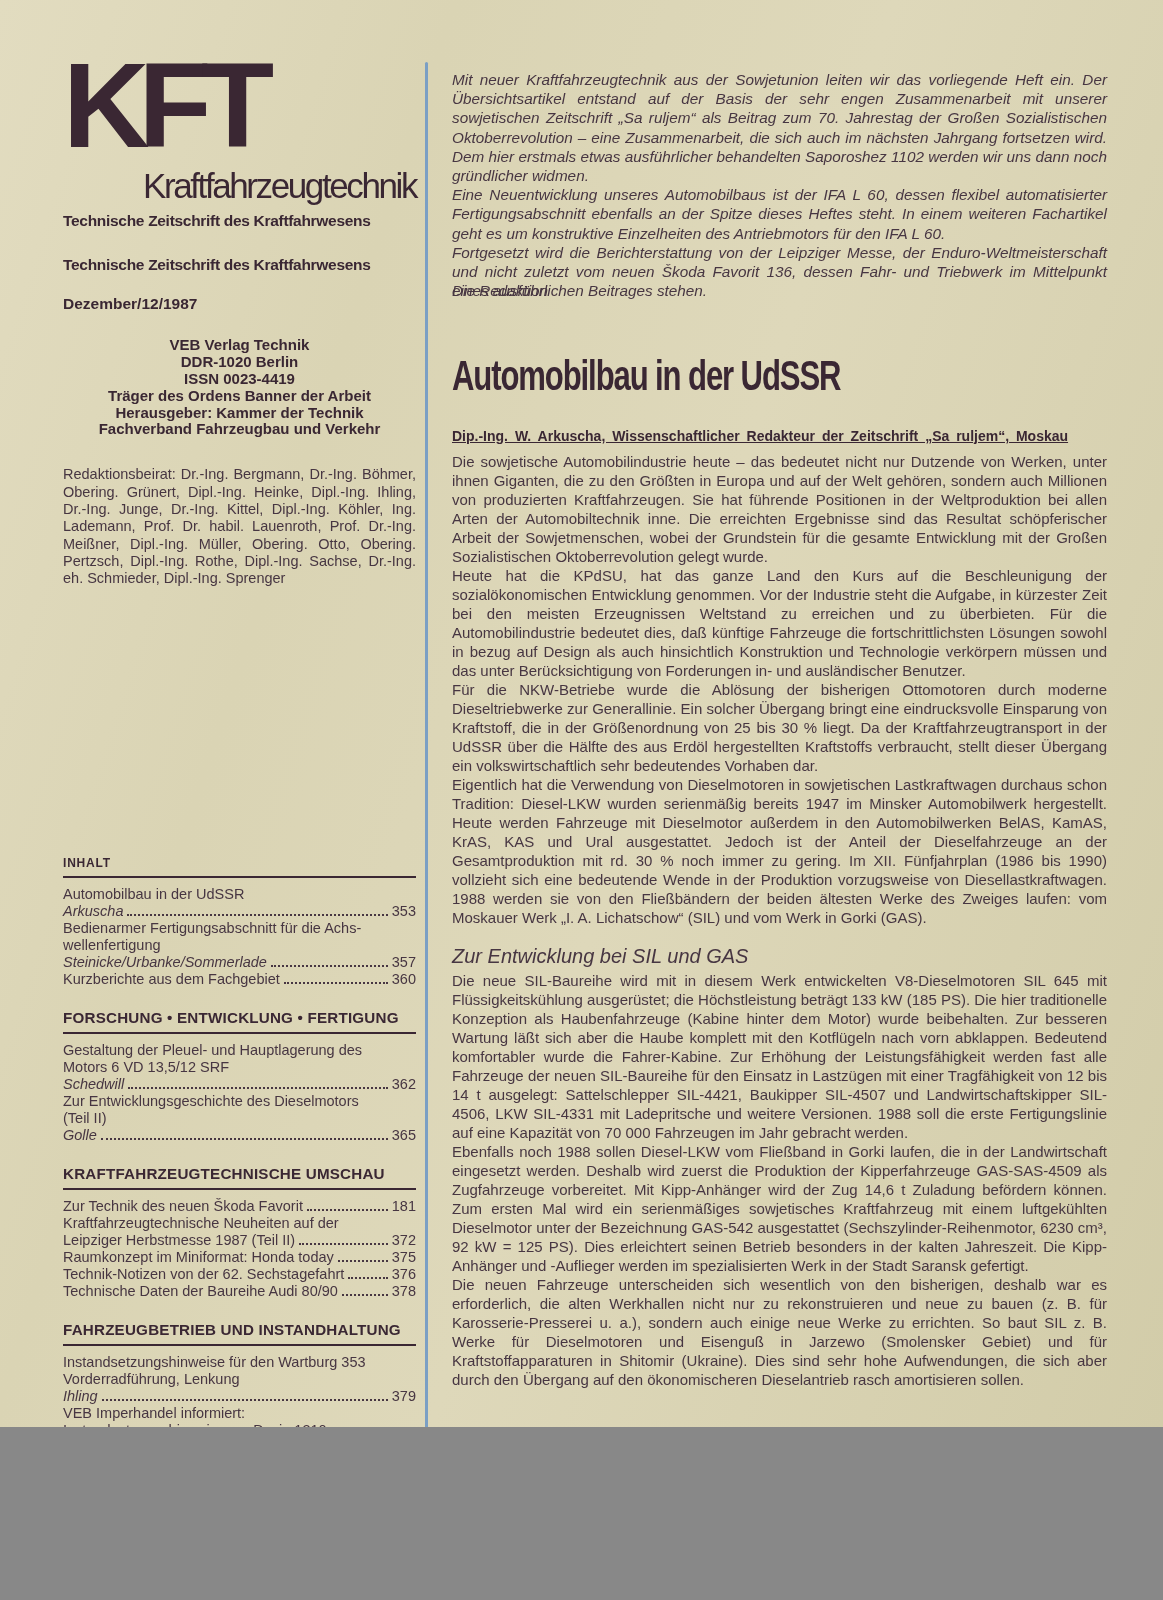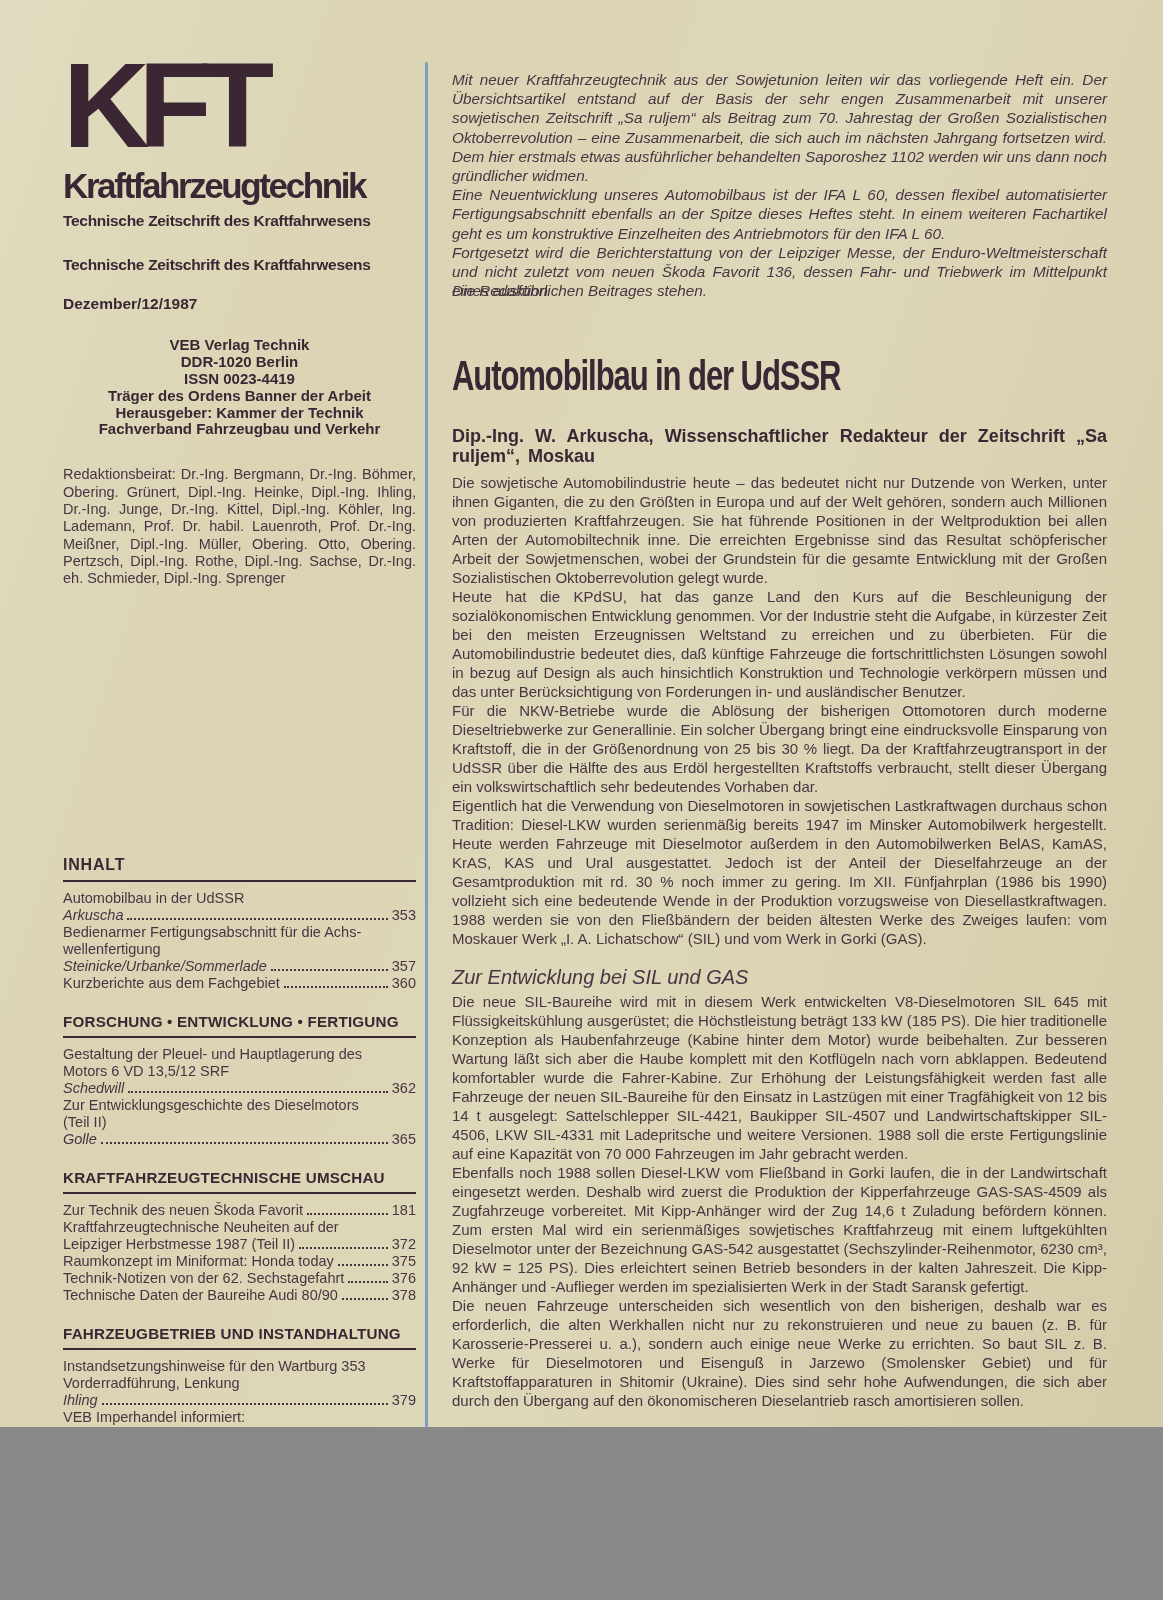--- a/index.html
+++ b/index.html
@@ -16,51 +16,51 @@
     background:linear-gradient(108deg,var(--paper-light) 0%,var(--paper) 28%,#ded8ba 55%,#d2cca9 100%);
     color:var(--ink);
   }
   
   .masthead{position:absolute;left:63px;top:60px;width:353px;}
   .logo{
     font-size:121px;font-weight:bold;letter-spacing:-11px;line-height:0.76;
     color:var(--ink-dark);transform:scaleX(0.99);transform-origin:left;
   }
   .mag-title{
-    margin-top:16px;font-size:35px;font-weight:bold;letter-spacing:-2.4px;
-    color:var(--ink-dark);line-height:1.0;
+    margin-top:16px;font-size:35px;font-weight:normal;letter-spacing:-2.4px;
+    color:var(--ink-dark);line-height:1.0;text-align:right;
   }
   .subtitle{margin-top:9px;font-size:15.5px;font-weight:bold;letter-spacing:-0.3px;color:var(--ink-dark);}
   .subtitle2{margin-top:26px;font-size:15.5px;font-weight:bold;letter-spacing:-0.3px;color:var(--ink-dark);}
   .issue{margin-top:21px;font-size:15.5px;font-weight:bold;color:var(--ink-dark);}
   .publisher{margin-top:24px;font-size:15px;font-weight:bold;line-height:16.9px;color:var(--ink-dark);text-align:center;}
   .board{margin-top:28px;font-size:14.5px;line-height:17.3px;text-align:justify;}
   
   .toc{position:absolute;left:63px;top:856px;width:353px;}
-  .toc-title{font-size:16px;font-weight:bold;letter-spacing:0.8px;color:var(--ink-dark);}
+  .toc-title{font-size:12px;font-weight:bold;letter-spacing:0.8px;color:var(--ink-dark);}
   .rule{border-top:2px solid var(--ink-dark);margin:6px 0 8px 0;}
   .toc-heading{font-size:15.2px;font-weight:bold;letter-spacing:0.2px;margin-top:21px;color:var(--ink-dark);}
   .toc-line{display:flex;align-items:baseline;font-size:14.5px;line-height:17px;}
   .toc-line.italic .toc-text{font-style:italic;}
   .toc-text{min-width:0;}
   .dots{flex:1 1 14px;margin:0 4px;border-bottom:2.4px dotted var(--ink);}
   .toc-page{white-space:nowrap;}
   .rule.end{margin-top:5px;}
   
   .divider-line{position:absolute;left:425px;top:62px;width:3px;height:1455px;background:var(--divider-blue);border-radius:2px;}
   
   .right-col{position:absolute;left:452px;top:70px;width:655px;}
   .editorial{font-style:italic;font-size:15.3px;line-height:19.2px;text-align:justify;}
   .editorial p{margin:0;}
   .signature{margin-top:-19.2px;font-style:italic;}
   .article-title{
     margin-top:54px;font-size:42px;font-weight:bold;letter-spacing:-1.5px;line-height:1.05;
     color:var(--ink-dark);transform:scaleX(0.74);transform-origin:left;white-space:nowrap;
   }
-  .byline{margin-top:27px;font-size:18px;font-weight:bold;line-height:20.5px;text-align:justify;word-spacing:3px;color:var(--ink-dark);}
+  .byline{margin-top:27px;font-size:14px;font-weight:bold;line-height:20.5px;text-align:justify;word-spacing:3px;color:var(--ink-dark);text-decoration:underline;}
   .article-body{margin-top:6px;font-size:15px;line-height:19px;text-align:justify;}
   .article-body p{margin:0;}
   .article-body .body-h-bold{margin:12px 0 8px 0;font-size:15.2px;font-weight:bold;color:var(--ink-dark);}
   .article-body .body-h-italic{margin:20px 0 5px 0;font-size:20px;font-weight:normal;font-style:italic;}
   
   .footer-left{position:absolute;left:63px;top:1603px;font-size:17px;letter-spacing:0.2px;}
   .footer-page{position:absolute;right:60px;top:1510px;font-size:17px;}
 </style>
 </head>
 <body>

